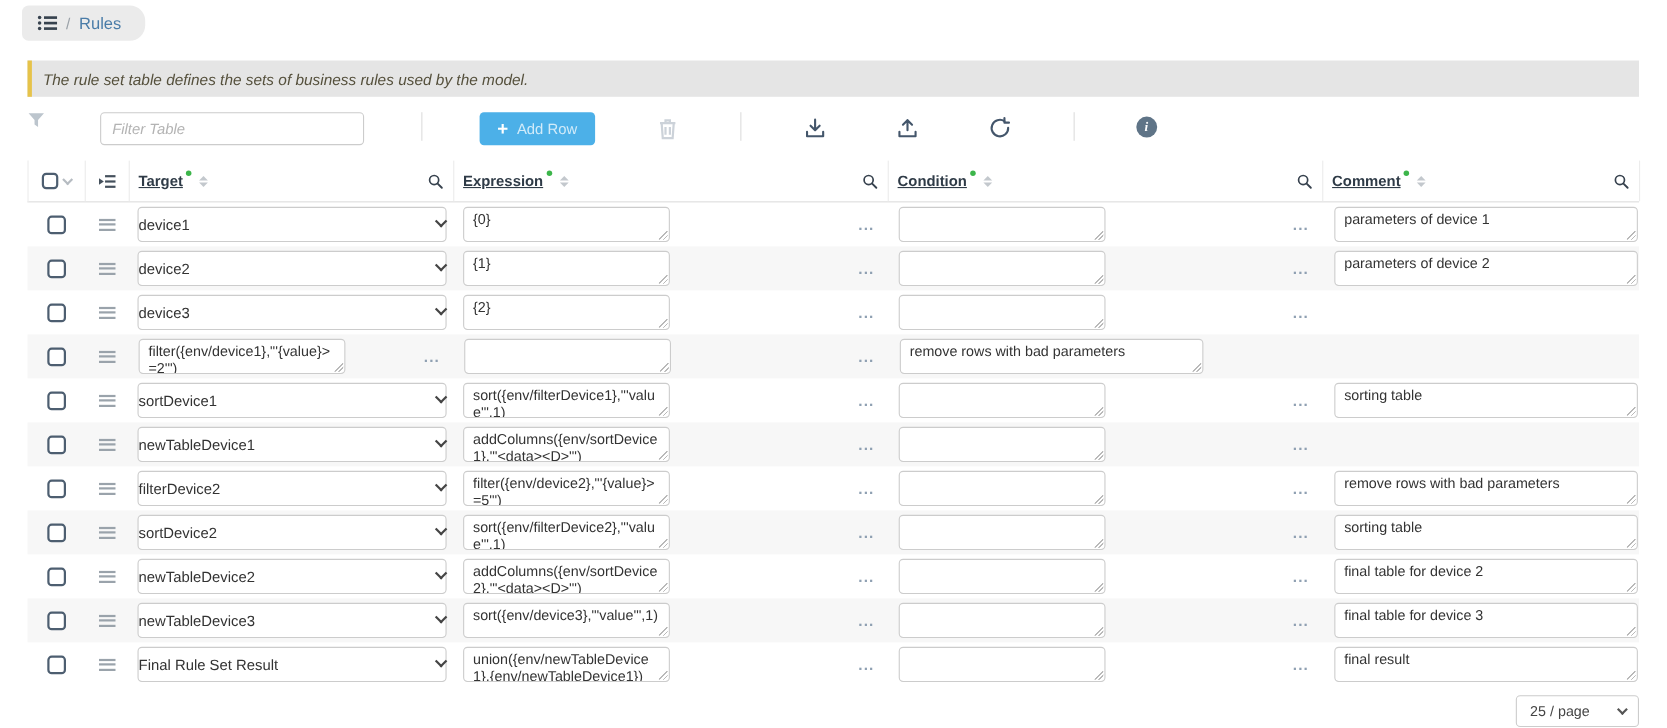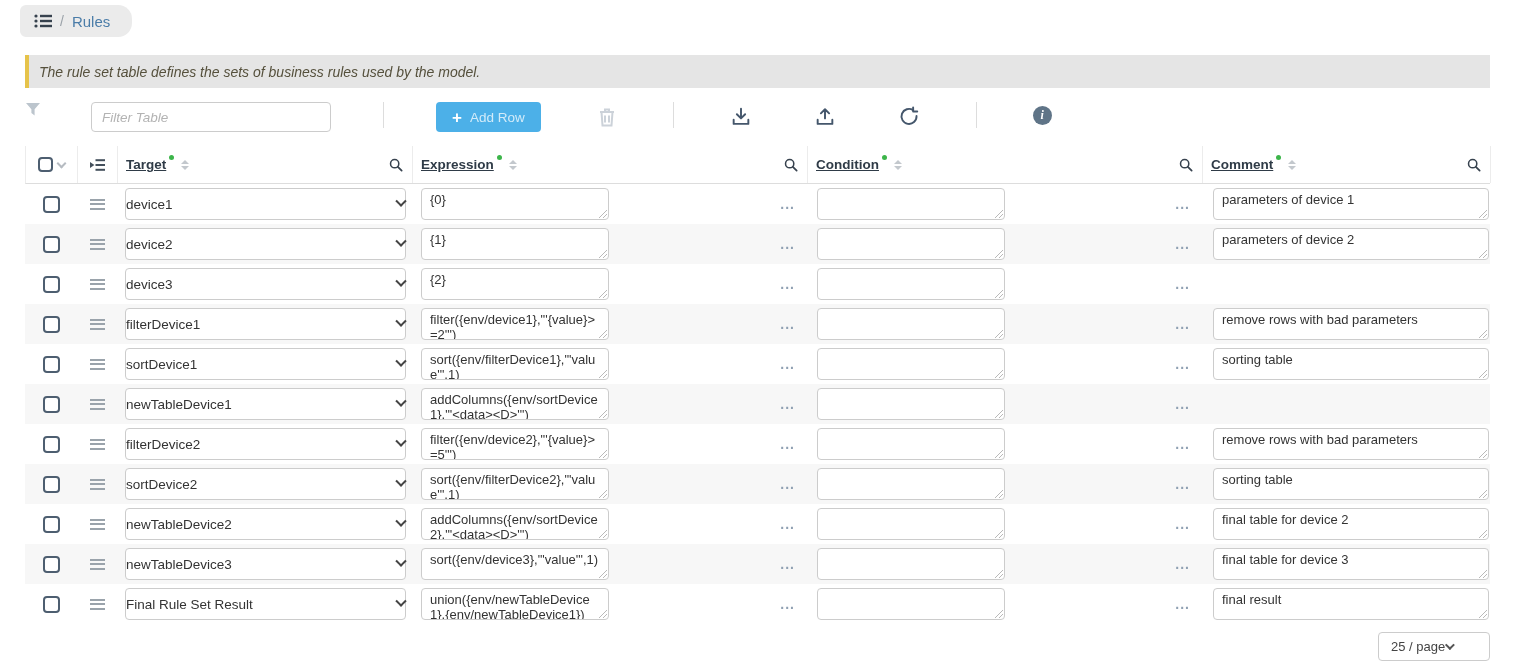--- a/index.html
+++ b/index.html
@@ -82,21 +82,21 @@
                              transparent 55% 70%, #b9b9b9 70% 80%, transparent 80%); }
   .w-expr { width:188px; margin-left:9px; }
   .w-cond { width:188px; margin-left:10px; }
   .w-comm { width:276px; margin-left:11px; }
   .ellipsis { margin-left:auto; margin-right:12px; color:#8fa0b2; font-size:14px;
               font-weight:bold; letter-spacing:1px; cursor:pointer; line-height:10px; }
 
   
   .pagination { position:absolute; top:632px; right:25px; }
   .page-select { width:112px; height:29px; border:1px solid #ccc; border-radius:4px;
-                 background:#fff; display:flex; align-items:center; justify-content:flex-start;
+                 background:#fff; display:flex; align-items:center; justify-content:space-between;
                  padding:0 12px; cursor:pointer; }
   .page-select .val { font-size:13px; color:#444; }
   .page-select .chev { width:7px; height:7px; border-right:2px solid #555;
                        border-bottom:2px solid #555; transform:rotate(45deg) translateY(-2px); }
 
   svg { display:block; }
 </style>
 </head>
 <body>
 
@@ -345,26 +345,20 @@
   </div>
 
   <div class="tr">
     <div class="td c">
       <span class="checkbox"></span>
     </div>
     <div class="td c">
       <span class="drag-icon"></span>
     </div>
     <div class="td">
-      <span class="select">
-        <span class="val">filterDevice1</span>
-        <span class="chev"></span>
-      </span>
-    </div>
-    <div class="td">
       <span class="tarea w-expr">
         <span class="txt">filter({env/device1},"'{value}&gt;=2'")</span>
         <span class="grip"></span>
       </span>
       <span class="ellipsis">...</span>
     </div>
     <div class="td">
       <span class="tarea w-cond">
         <span class="txt"></span>
         <span class="grip"></span>

